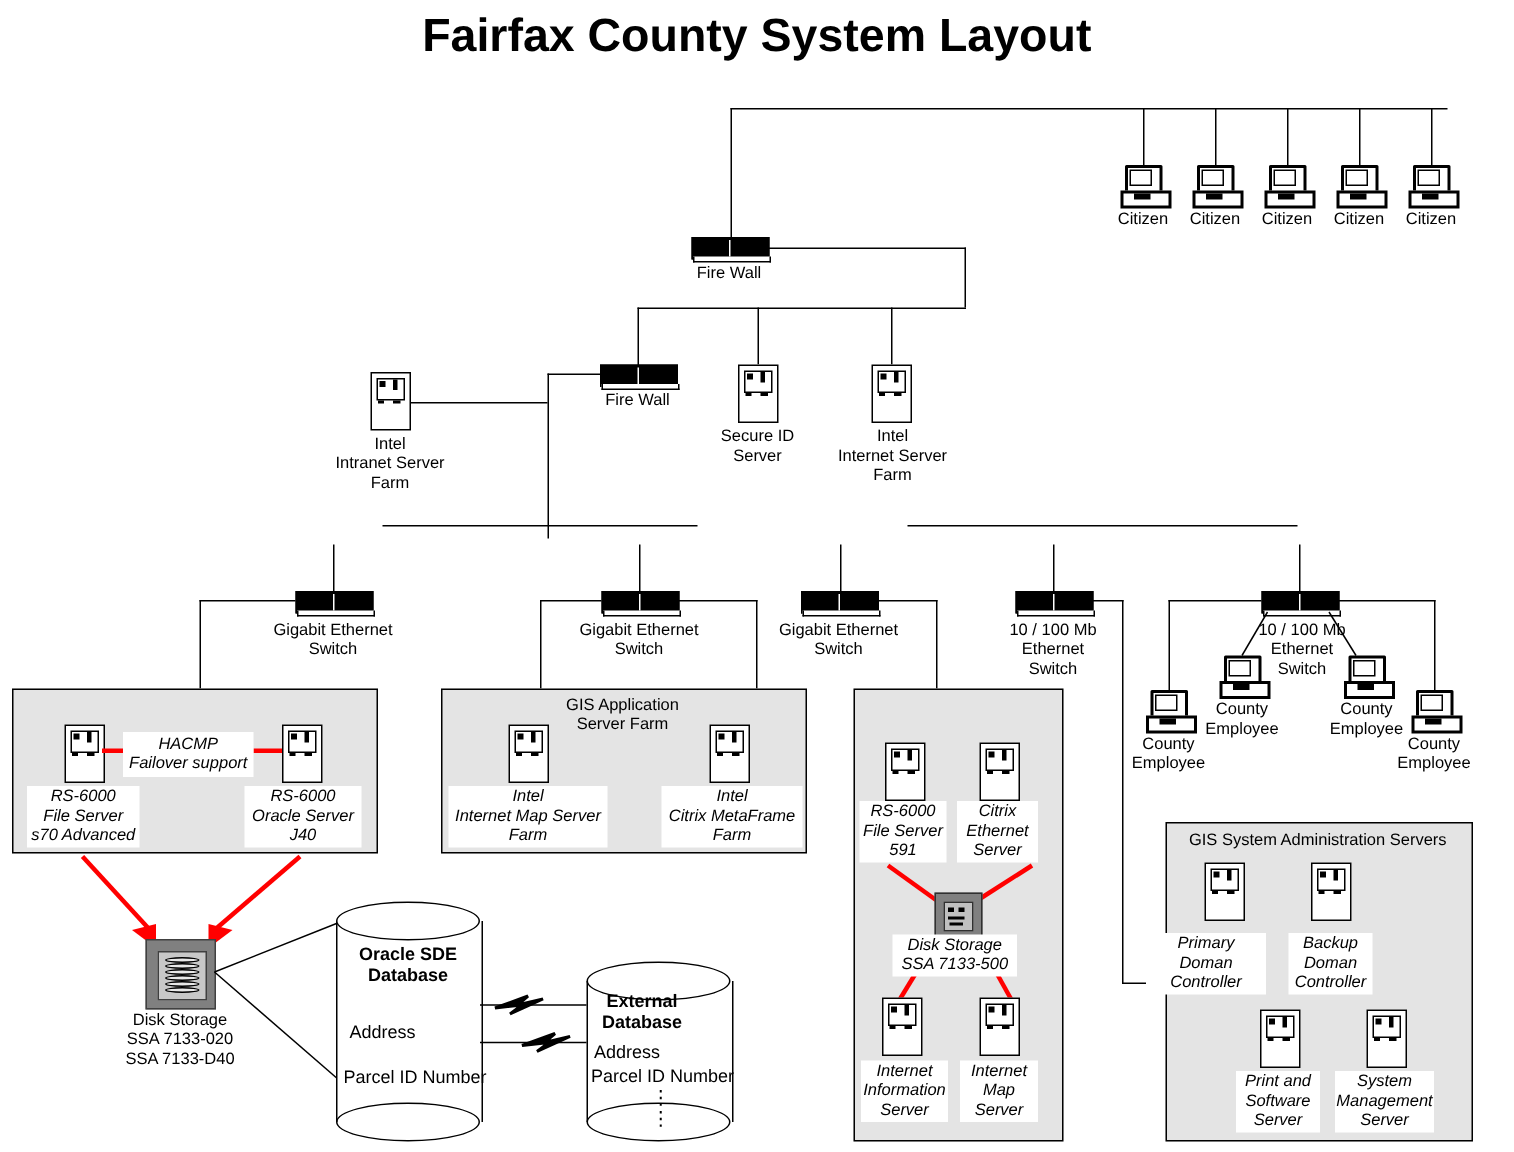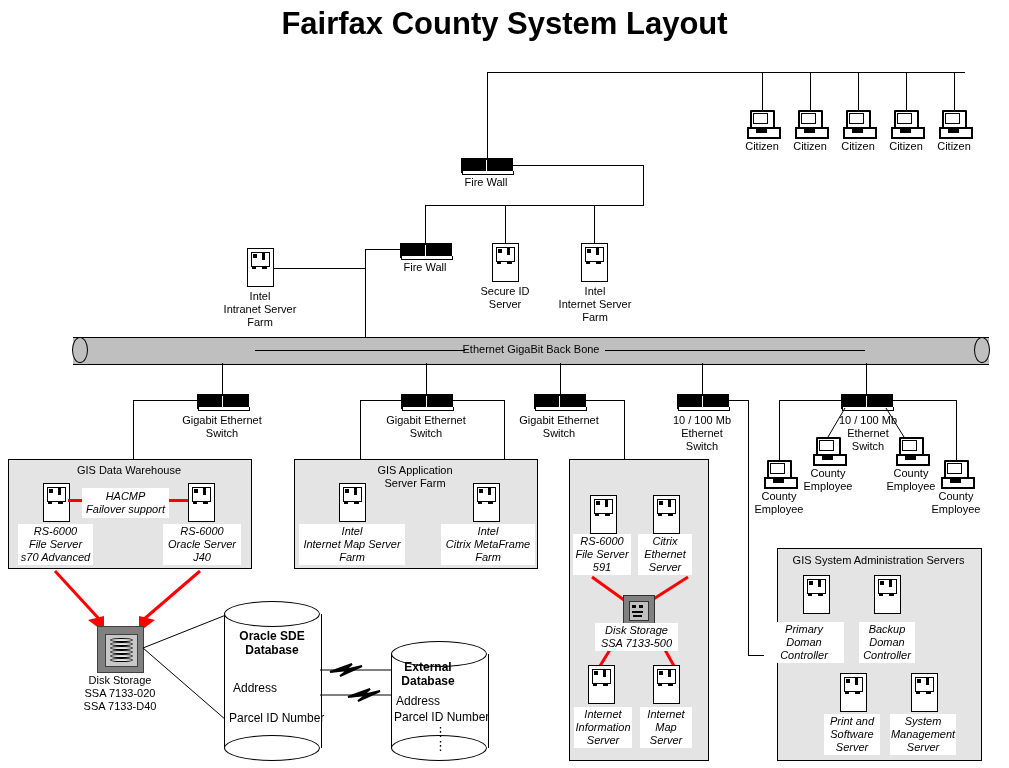--- a/index.html
+++ b/index.html
@@ -184,25 +184,20 @@
       <div class="p2"></div>
       <div class="p3"></div>
       <div class="p4"></div>
   </div>
   <div class="devlabel" style="left:540px;top:285px;width:110px;">
     <div>Intel</div>
     <div>Internet Server</div>
     <div>Farm</div>
   </div>
 
-  <div class="backbone">
-    <div class="capL"></div>
-    <div class="capR"></div>
-    <div class="bbtxt">Ethernet GigaBit Back Bone</div>
-  </div>
 
   <div class="hline" style="left:255px;top:350px;width:210px;"></div>
   <div class="hline" style="left:605px;top:350px;width:260px;"></div>
 
   <div class="vline" style="left:222px;top:363px;height:31px;"></div>
   <div class="vline" style="left:426px;top:363px;height:31px;"></div>
   <div class="vline" style="left:560px;top:363px;height:31px;"></div>
   <div class="vline" style="left:702px;top:363px;height:31px;"></div>
   <div class="vline" style="left:866px;top:363px;height:31px;"></div>
 
@@ -307,21 +302,20 @@
       <div class="scr"></div>
     <div class="base"></div>
       <div class="key"></div>
   </div>
   <div class="devlabel" style="left:921px;top:490px;width:70px;">
     <div>County</div>
     <div>Employee</div>
   </div>
 
   <div class="gbox" style="left:8px;top:459px;width:242px;height:108px;"></div>
-  <div class="gtitle" style="left:8px;top:464px;width:242px;">GIS Data Warehouse</div>
 
   <div class="srv" style="left:43px;top:483px;">
     <div class="panel"></div>
     <div class="p1"></div>
       <div class="p2"></div>
       <div class="p3"></div>
       <div class="p4"></div>
   </div>
   <div class="srv" style="left:188px;top:483px;">
     <div class="panel"></div>

